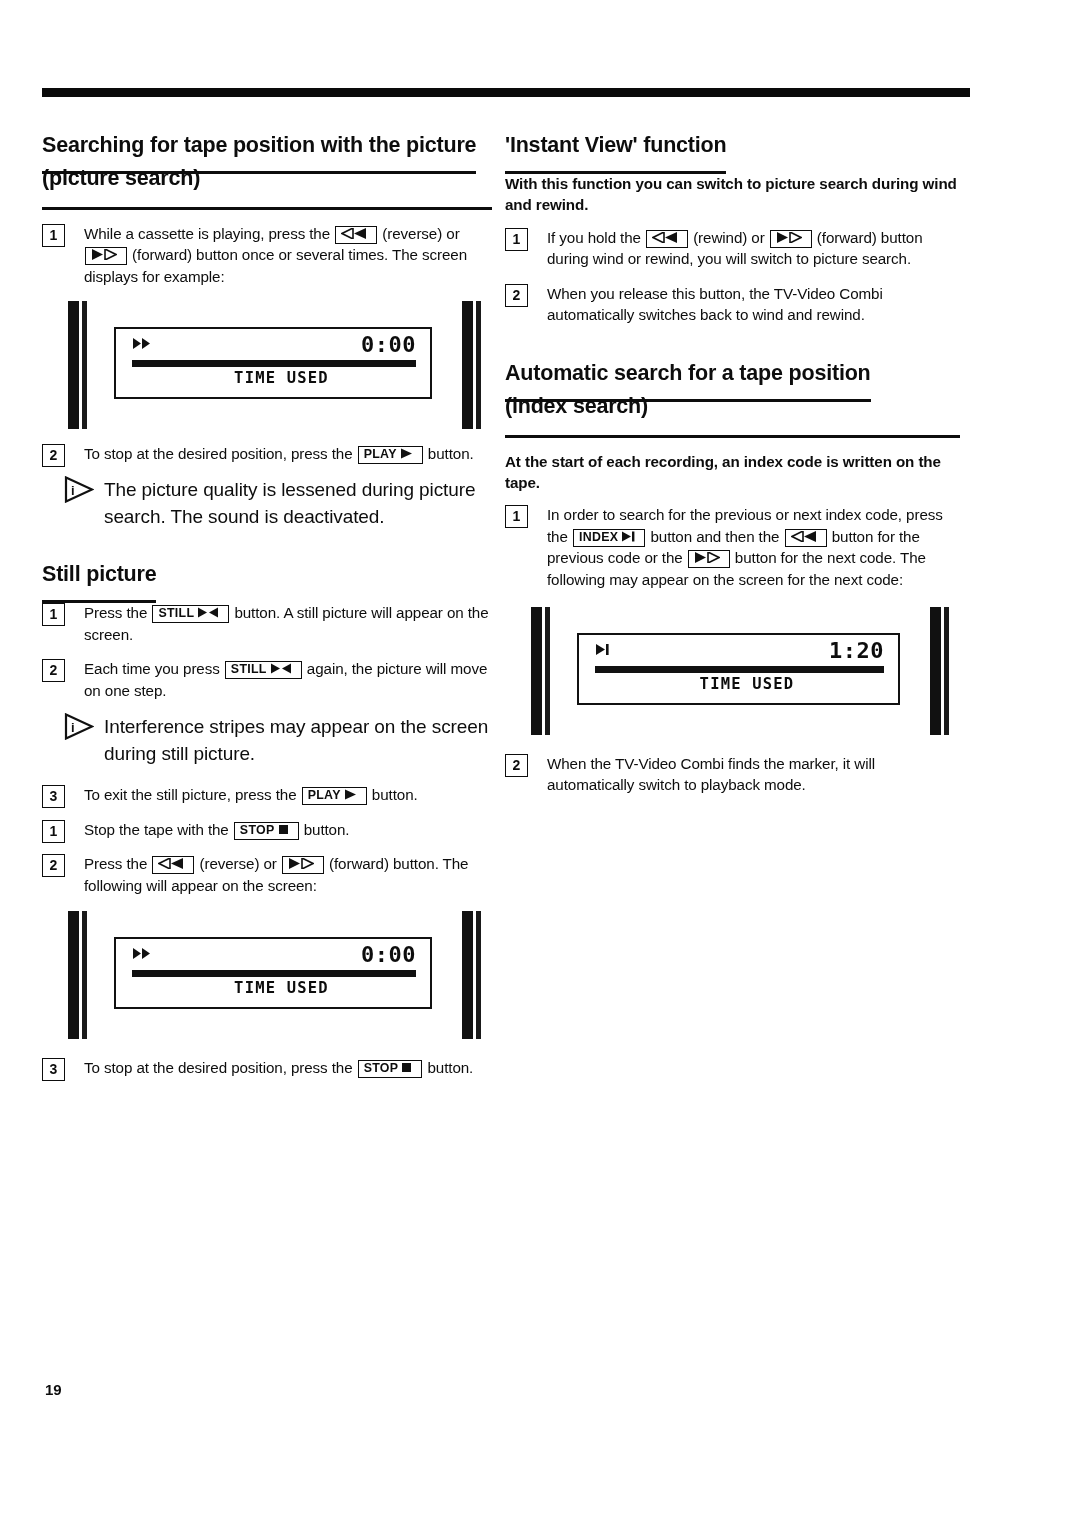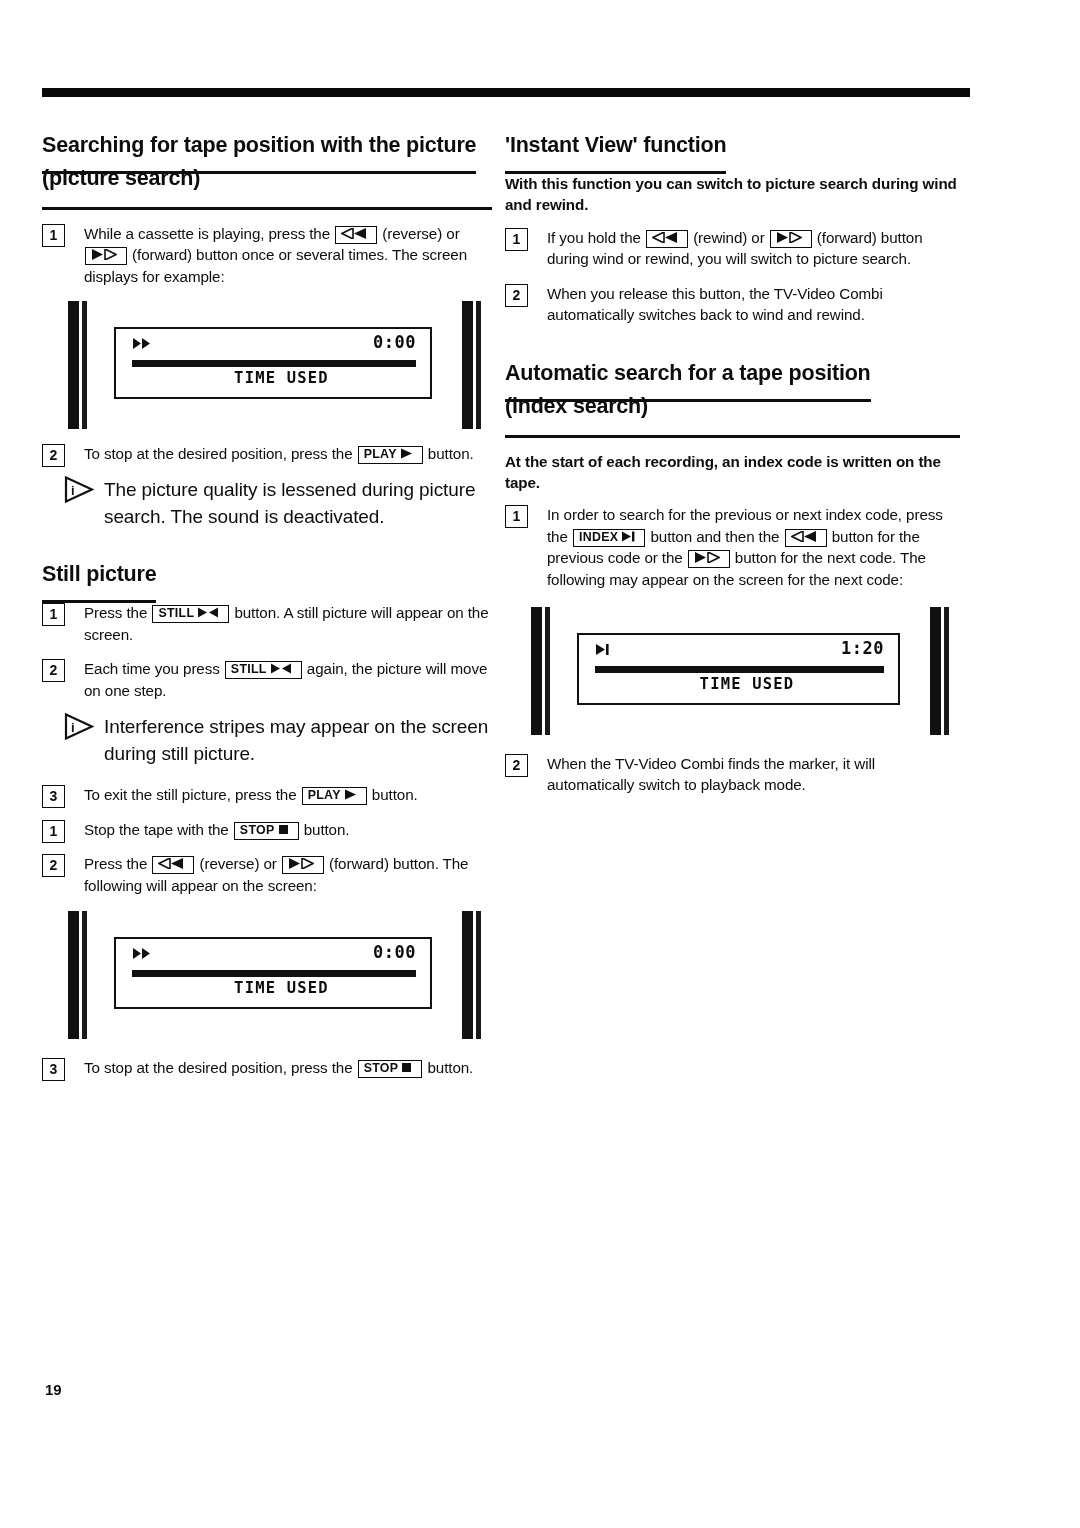--- a/index.html
+++ b/index.html
@@ -85,21 +85,21 @@
   .tv .edge.right{right:8px;}
   .osd{
     position:absolute;top:26px;left:72px;right:60px;height:68px;
     border:2.4px solid #111;background:#fff;
   }
   .osd .row1{position:relative;height:30px;}
   .osd .ico{position:absolute;left:16px;top:7px;}
   .osd .time{
     position:absolute;right:14px;top:3px;
     font-family:"DejaVu Sans Mono","Liberation Mono",monospace;
-    font-size:17px;font-weight:bold;letter-spacing:0.5px;
+    font-size:22px;font-weight:bold;letter-spacing:0.5px;
   }
   .osd .bar{position:absolute;left:16px;right:14px;top:31px;height:7px;background:#111;}
   .osd .lbl{
     position:absolute;left:0;right:0;top:40px;text-align:center;
     font-family:"DejaVu Sans Mono","Liberation Mono",monospace;
     font-size:15.5px;font-weight:bold;letter-spacing:1.2px;padding-left:17px;
   }
 
   .pagenum{
     position:absolute;left:45px;top:1381px;

